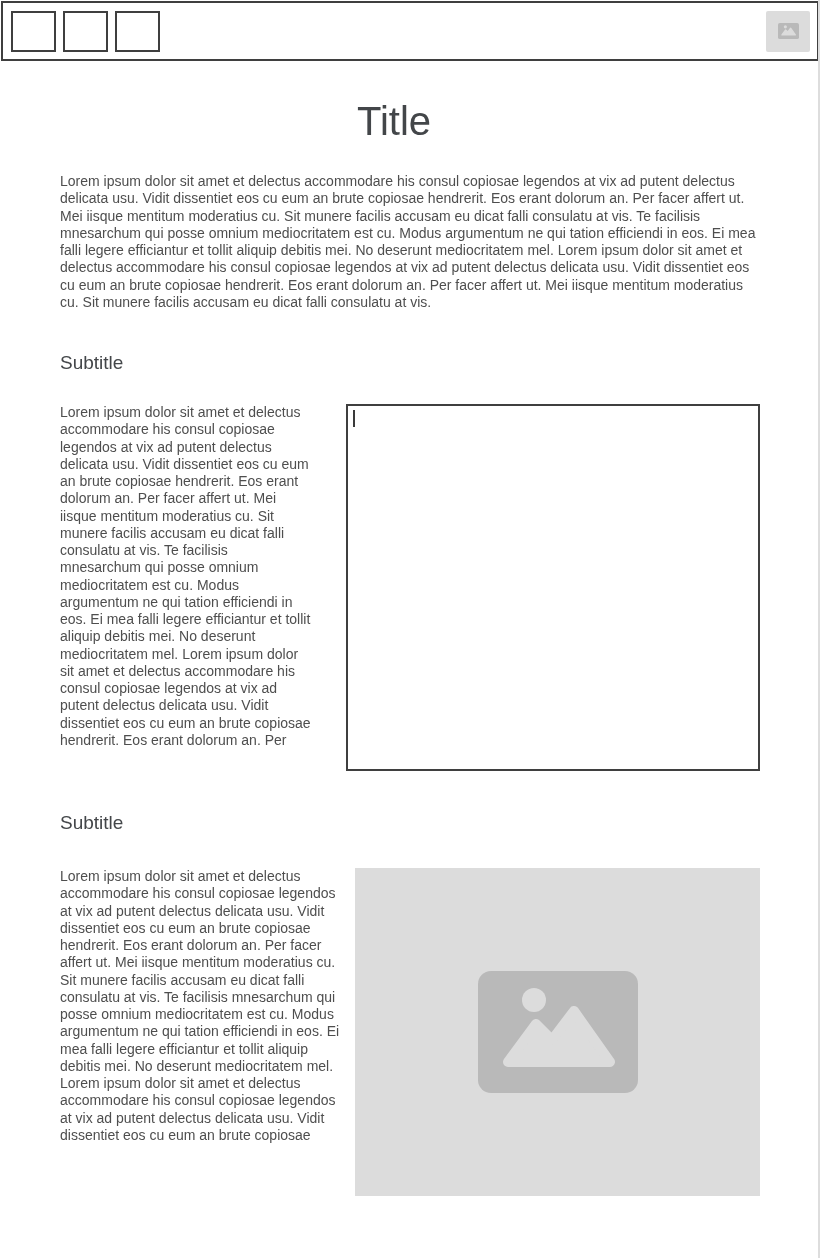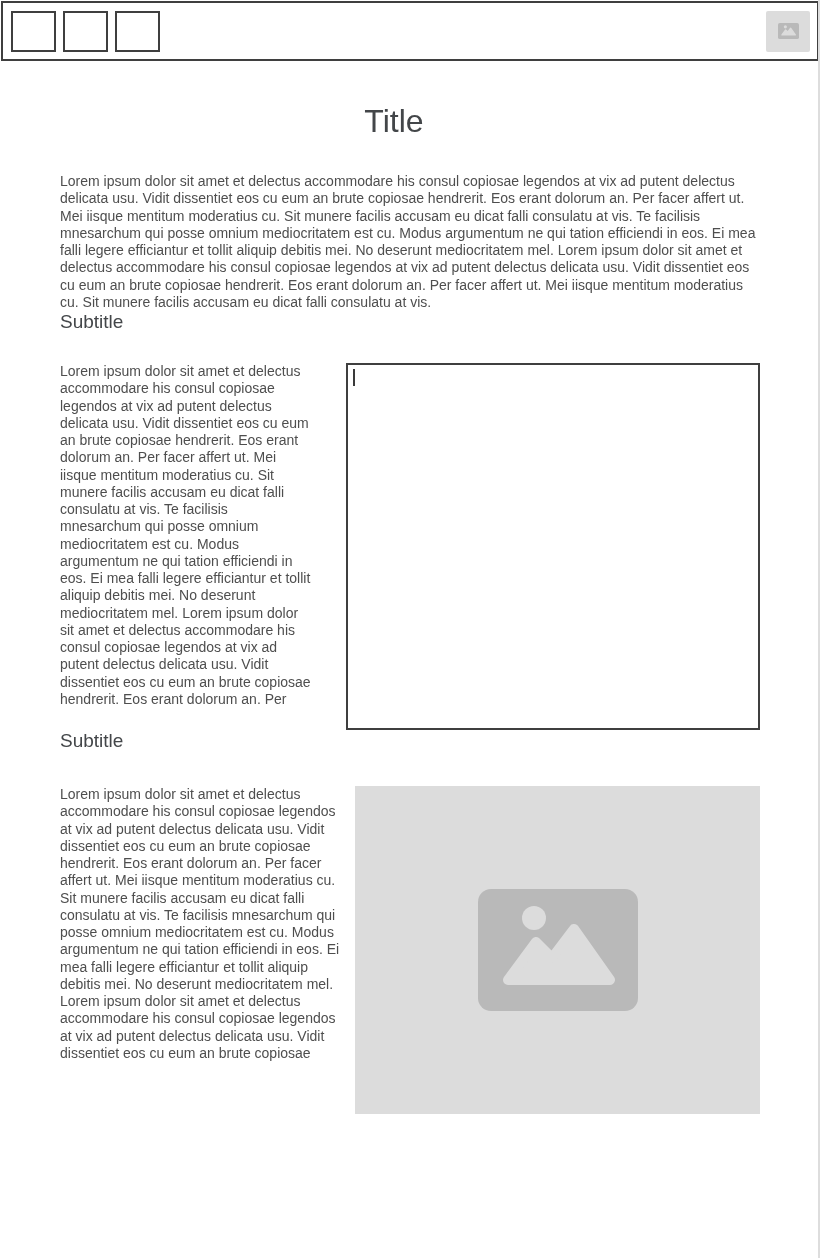--- a/index.html
+++ b/index.html
@@ -49,33 +49,34 @@
     top: 0;
     right: 0;
     width: 2px;
     height: 1258px;
     background: #dddddd;
   }
   
   .content { margin: 0 60px; width: 700px; }
   h1.title {
     margin: 42px 32px 0 0;
-    font-size: 32px;
+    font-size: 40px;
     line-height: 37px;
     font-weight: 400;
     color: #434649;
     text-align: center;
   }
   p.intro {
     margin-top: 33px;
     font-size: 14px;
     line-height: 17.25px;
     color: #4e4e4e;
   }
   h2.subtitle {
+    margin-top: 41px;
     font-size: 19px;
     line-height: 22px;
     font-weight: 400;
     color: #434649;
   }
   .row { display: flex; margin-top: 30px; }
   .row.second { margin-top: 34px; }
   .col-text {
     font-size: 14px;
     line-height: 17.25px;

